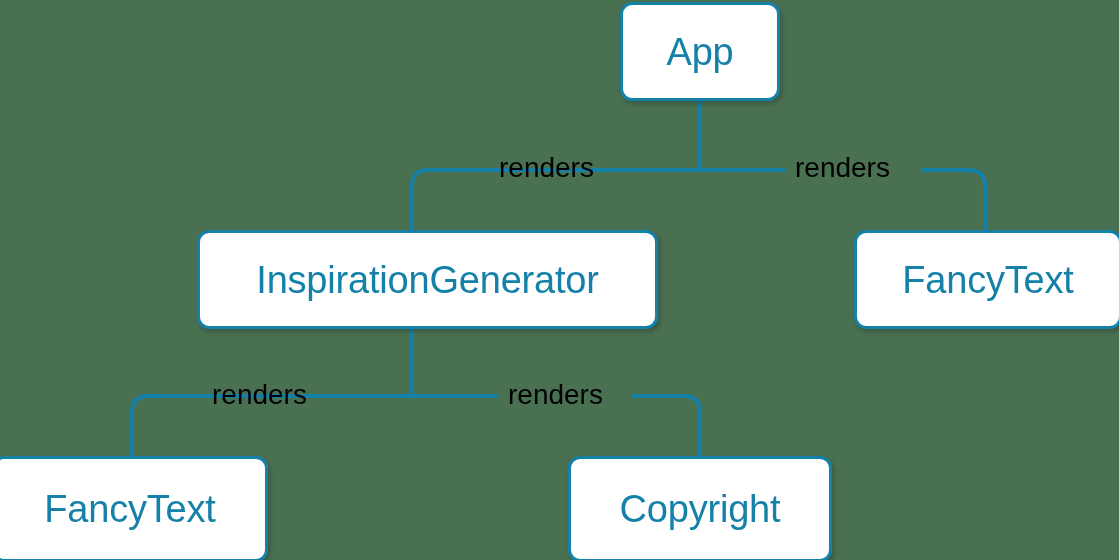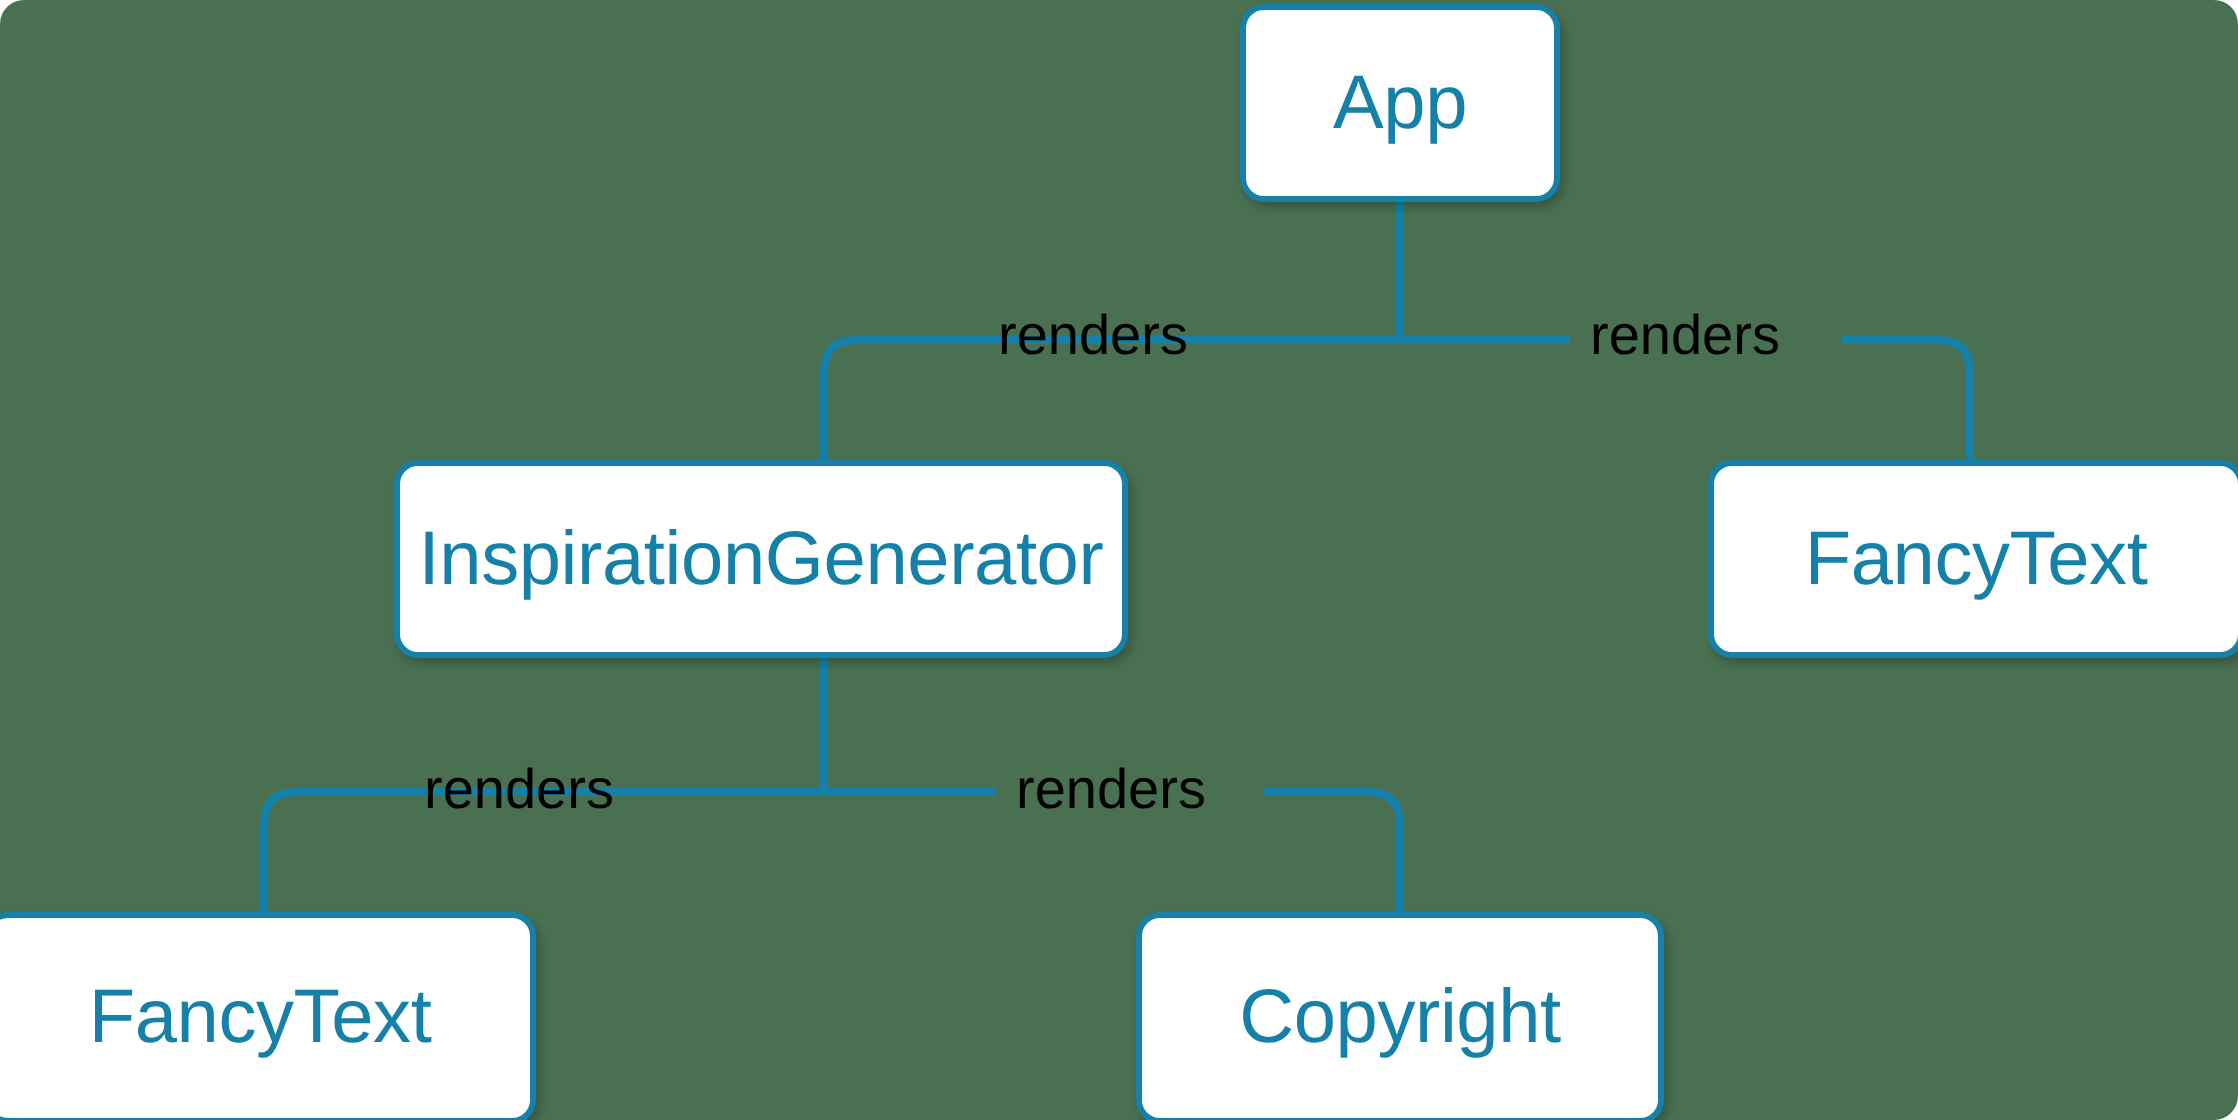--- a/index.html
+++ b/index.html
@@ -11,21 +11,20 @@
     width: 1119px;
     height: 560px;
     overflow: hidden;
     font-family: "Liberation Sans", sans-serif;
   }
   #diagram-root {
     position: relative;
     width: 1119px;
     height: 560px;
     background: #4a7052;
-    border-radius: 12px;
   }
   #connector-layer {
     position: absolute;
     left: 0;
     top: 0;
     width: 1119px;
     height: 560px;
   }
   .node-box {
     position: absolute;
@@ -50,21 +49,21 @@
     position: absolute;
     color: #000000;
     font-family: "Liberation Sans", sans-serif;
     font-size: 28px;
     line-height: 1;
     white-space: nowrap;
   }
 
   
   #node-app        { left: 620px; top: 2px;   width: 160px; height: 99px; }
-  #node-inspgen    { left: 197px; top: 230px; width: 367px; height: 99px; }
+  #node-inspgen    { left: 197px; top: 230px; width: 461px; height: 99px; }
   #node-fancy-right{ left: 854px; top: 230px; width: 268px; height: 99px; }
   #node-fancy-left { left: -8px;  top: 456px; width: 276px; height: 106px; }
   #node-copyright  { left: 568px; top: 456px; width: 264px; height: 106px; }
 
   
   #label-renders-1 { left: 499px; top: 154px; }
   #label-renders-2 { left: 795px; top: 154px; }
   #label-renders-3 { left: 212px; top: 381px; }
   #label-renders-4 { left: 508px; top: 381px; }
 </style>

